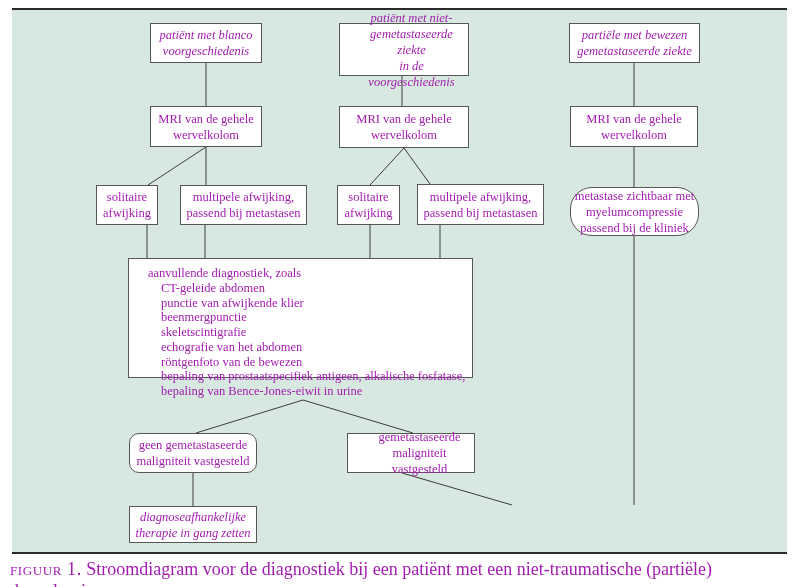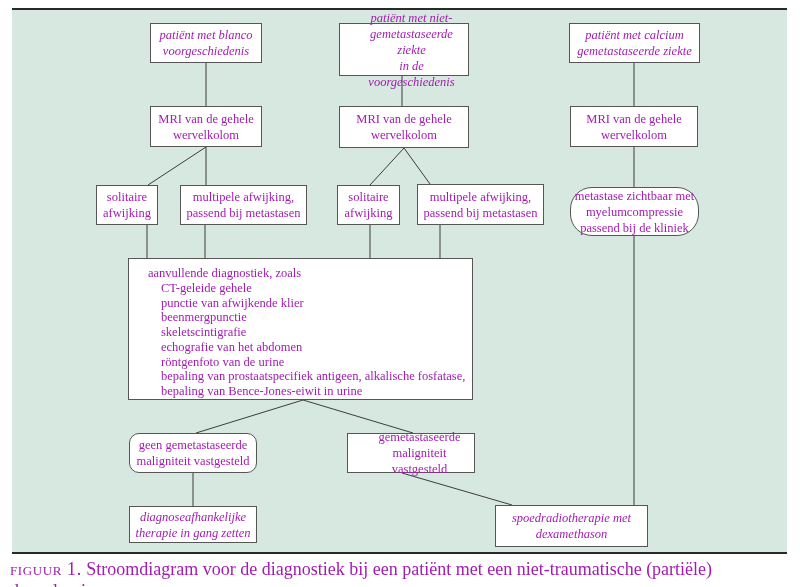--- a/index.html
+++ b/index.html
@@ -99,21 +99,21 @@
       </g>
     </svg>
 
     <div class="fbox italic" style="left:138px; top:13px;  width:112px; height:40px;">patiënt met blanco
 voorgeschiedenis</div>
 
     <div class="fbox italic" style="left:327px; top:13px;  width:130px; height:53px;padding-left:18px;">patiënt met niet-
 gemetastaseerde ziekte
 in de voorgeschiedenis</div>
 
-    <div class="fbox italic" style="left:557px; top:13px;  width:131px; height:40px;">patiënt met calcium
+    <div class="fbox italic" style="left:557px; top:13px;  width:131px; height:40px;">partiële met bewezen
 gemetastaseerde ziekte</div>
 
     <div class="fbox" style="left:138px; top:96px;  width:112px; height:41px;">MRI van de gehele
 wervelkolom</div>
 
     <div class="fbox" style="left:327px; top:96px;  width:130px; height:42px;">MRI van de gehele
 wervelkolom</div>
 
     <div class="fbox" style="left:558px; top:96px;  width:128px; height:41px;">MRI van de gehele
 wervelkolom</div>
@@ -127,43 +127,41 @@
     <div class="fbox" style="left:325px; top:175px; width:63px;  height:40px;">solitaire
 afwijking</div>
 
     <div class="fbox" style="left:405px; top:174px; width:127px; height:41px;">multipele afwijking,
 passend bij metastasen</div>
 
     <div class="fbox" style="left:558px; top:177px; width:129px; height:49px;border-radius:22px;">metastase zichtbaar met
 myelumcompressie
 passend bij de kliniek</div>
 
-    <div id="diagnostics-box" style="left:116px; top:248px; width:345px; height:142px;">
+    <div id="diagnostics-box" style="left:116px; top:248px; width:345px; height:120px;">
       <div class="dline">aanvullende diagnostiek, zoals</div>
-      <div class="dline indent-1">CT-geleide gehele</div>
+      <div class="dline indent-1">CT-geleide abdomen</div>
       <div class="dline indent-1">punctie van afwijkende klier</div>
       <div class="dline indent-1">beenmergpunctie</div>
       <div class="dline indent-1">skeletscintigrafie</div>
       <div class="dline indent-1">echografie van het abdomen</div>
-      <div class="dline indent-1">röntgenfoto van de urine</div>
+      <div class="dline indent-1">röntgenfoto van de bewezen</div>
       <div class="dline indent-1">bepaling van prostaatspecifiek antigeen, alkalische fosfatase,</div>
       <div class="dline indent-1">bepaling van Bence-Jones-eiwit in urine</div>
     </div>
 
     <div class="fbox" style="left:117px; top:423px; width:128px; height:40px;border-radius:10px;">geen gemetastaseerde
 maligniteit vastgesteld</div>
 
     <div class="fbox" style="left:335px; top:423px; width:128px; height:40px;padding-left:20px;">gemetastaseerde
 maligniteit vastgesteld</div>
 
     <div class="fbox italic" style="left:117px; top:496px; width:128px; height:37px;">diagnoseafhankelijke
 therapie in gang zetten</div>
 
-    <div class="fbox italic" style="left:483px; top:495px; width:153px; height:42px;">spoedradiotherapie met
-dexamethason</div>
 
   </div>
 
   <div id="caption">
     <span class="fig-label">figuur 1.</span>
     <span>Stroomdiagram voor de diagnostiek bij een patiënt met een niet-traumatische (partiële) dwarslaesie.</span>
   </div>
 
 </div>
 

